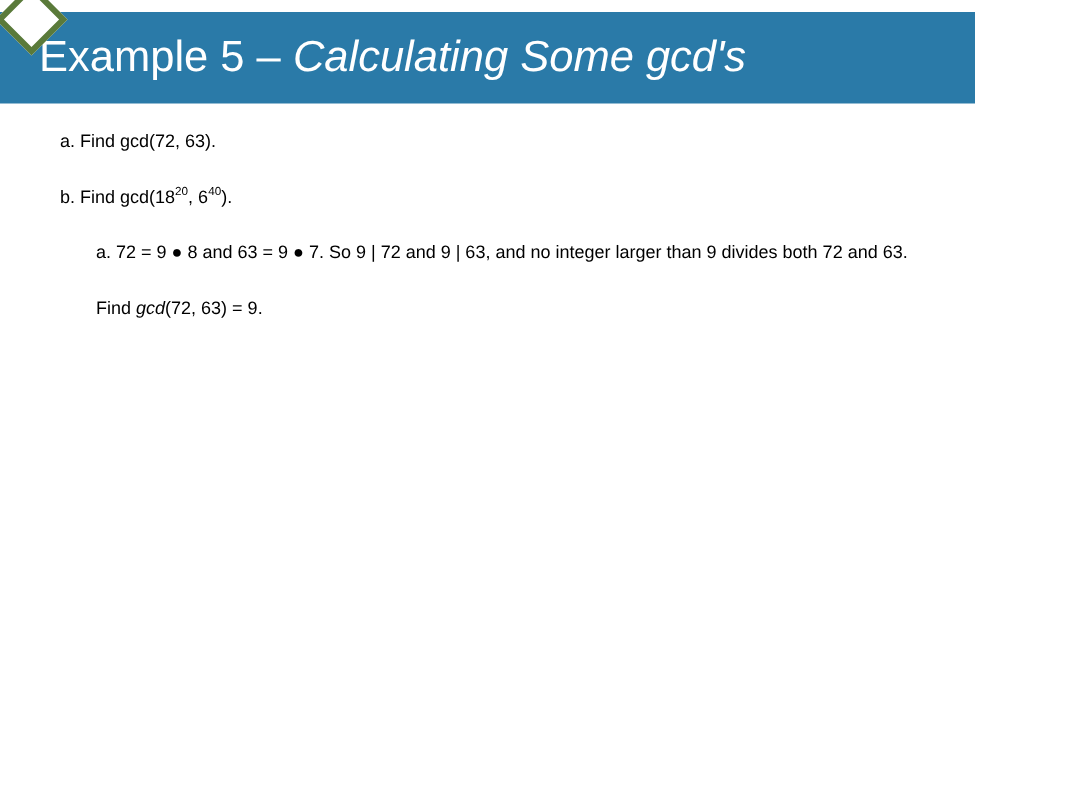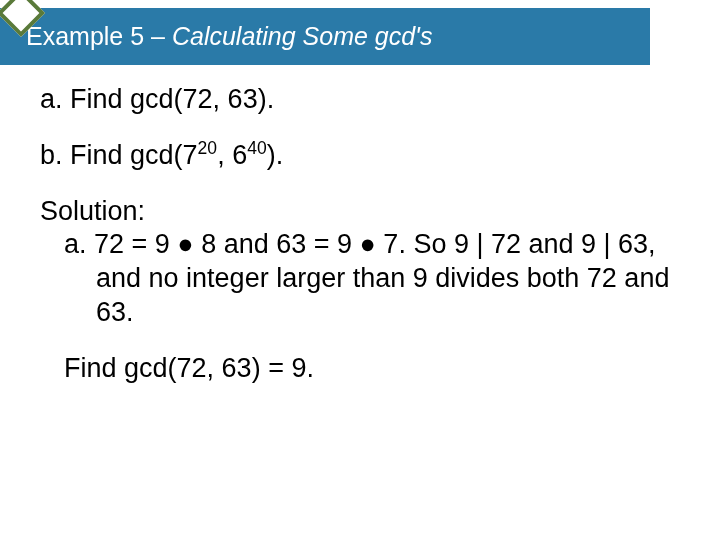--- a/index.html
+++ b/index.html
@@ -8,73 +8,72 @@
     height: 540px;
     font-family: Arial, Helvetica, sans-serif;
     background: #ffffff;
     color: #000;
     overflow: hidden;
     position: relative;
   }
   .title-bar {
     background: #2a7aa8;
     color: #fff;
-    font-size: 25px;
+    font-size: 29px;
     padding: 14px 10px 14px 26px;
     margin-top: 8px;
     position: relative;
     width: 650px;
   }
   .title-bar .normal { font-style: normal; }
   .title-bar .ital { font-style: italic; }
   .diamond {
     position: absolute;
     top: -4px;
     left: 4px;
     width: 34px;
     height: 34px;
     transform: rotate(45deg);
     background: #fff;
     border: 4px solid #5a7a3a;
     z-index: 2;
   }
   .content {
     padding: 18px 40px 0 40px;
-    font-size: 27px;
+    font-size: 12px;
     line-height: 1.25;
   }
   .item { margin-bottom: 22px; }
   .indent { padding-left: 56px; text-indent: -32px; }
   .indent2 { padding-left: 24px; }
   .solution-block { margin-top: 10px; }
-  .ital { }
+  .ital { font-style: italic; }
   sup { font-size: 0.65em; vertical-align: super; line-height: 0; }
 </style>
 </head>
 <body>
 
 <div class="diamond"></div>
 
 <div class="title-bar">
   <span class="normal">Example 5 – </span><span class="ital">Calculating Some gcd's</span>
 </div>
 
 <div class="content">
 
   <div class="item">
     <span>a.</span><span> Find gcd(72, 63).</span>
   </div>
 
   <div class="item">
-    <span>b.</span><span> Find gcd(7</span><sup>20</sup><span>, 6</span><sup>40</sup><span>).</span>
+    <span>b.</span><span> Find gcd(18</span><sup>20</sup><span>, 6</span><sup>40</sup><span>).</span>
   </div>
 
 
   <div class="solution-block">
-    <div>Solution:</div>
     <div class="indent">
       <span>a.</span><span> 72 = 9 ● 8 and 63 = 9 ● 7. So 9 | 72 and 9 | 63, and no integer larger than 9 divides both 72 and 63.</span>
     </div>
     <div class="indent2" style="margin-top:22px;">
       <span>Find </span><span class="ital">gcd</span><span>(72, 63) = 9.</span>
     </div>
   </div>
 
 </div>
 

